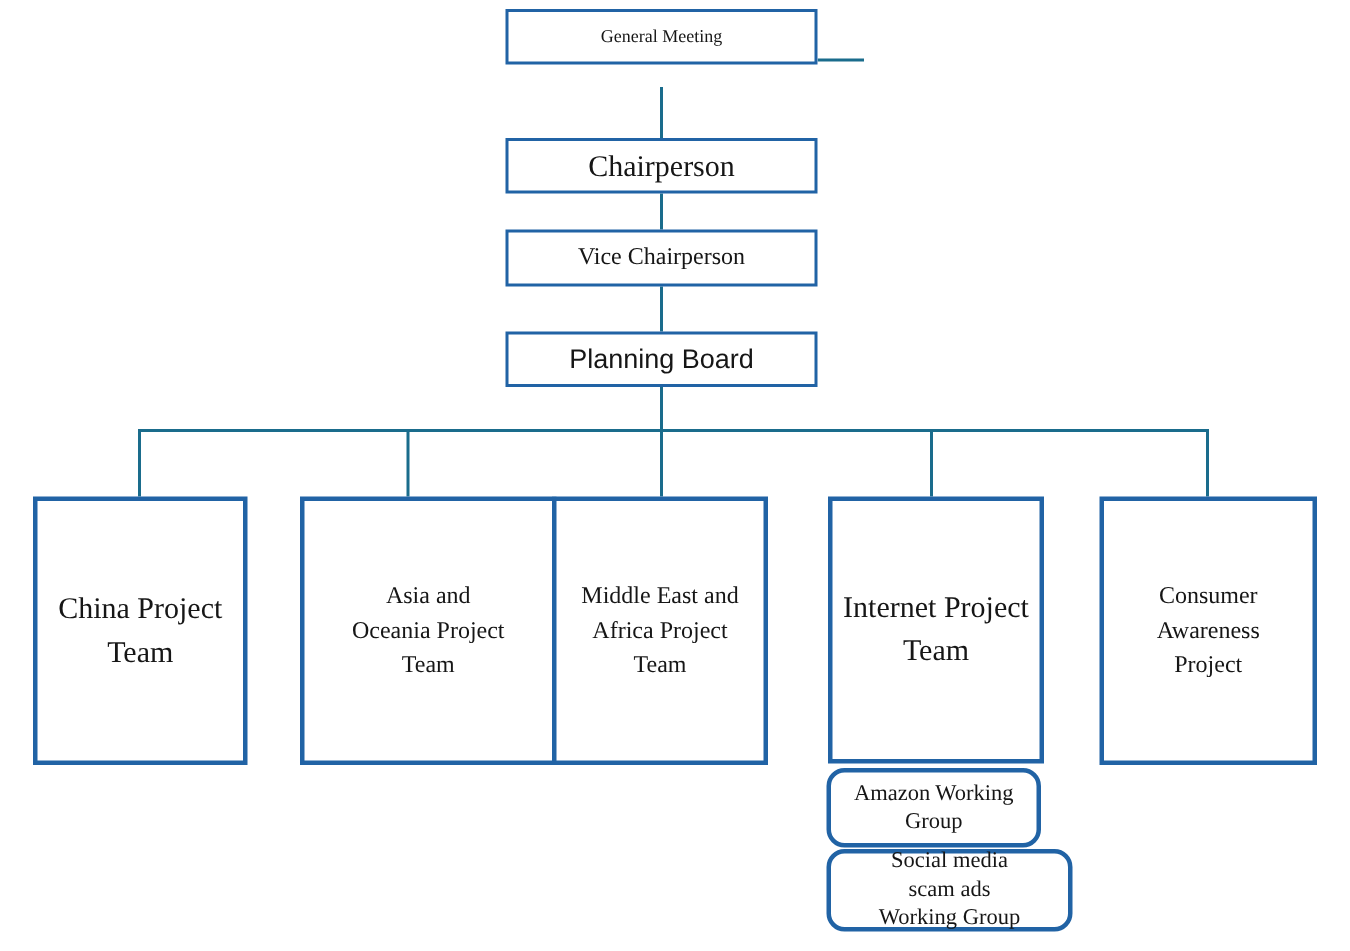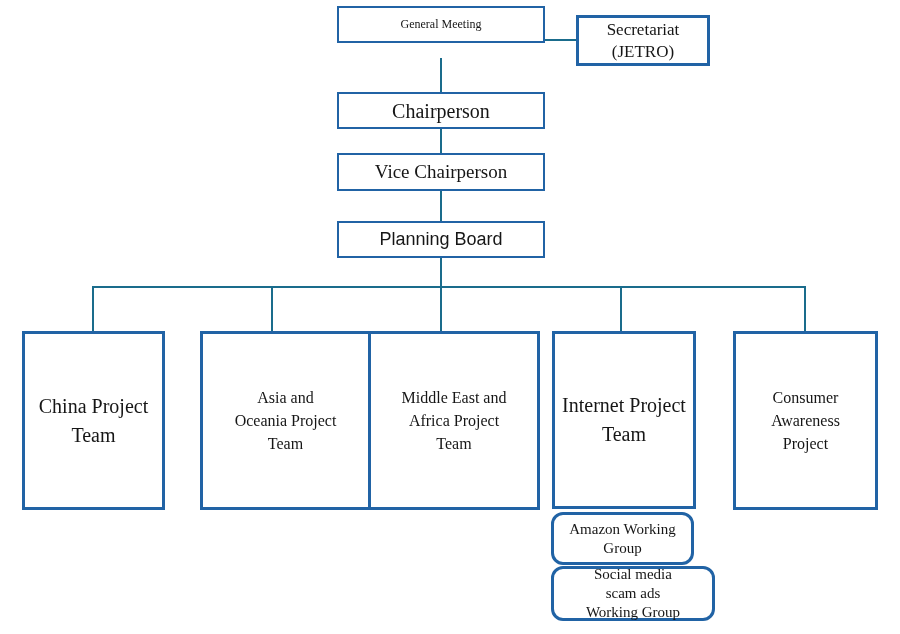--- a/index.html
+++ b/index.html
@@ -53,37 +53,35 @@
   <div class="conn" style="left:440px;top:257px;width:2px;height:30px"></div>
   <div class="conn" style="left:92px;top:286px;width:714px;height:2px"></div>
   <div class="conn" style="left:92px;top:286px;width:2px;height:46px"></div>
   <div class="conn" style="left:271px;top:286px;width:2px;height:46px"></div>
   <div class="conn" style="left:440px;top:286px;width:2px;height:46px"></div>
   <div class="conn" style="left:620px;top:286px;width:2px;height:46px"></div>
   <div class="conn" style="left:804px;top:286px;width:2px;height:46px"></div>
 
   <div class="box serif thin" style="left:337px;top:6px;width:208px;height:37px;font-size:12px">General Meeting</div>
 
-  <div class="box serif" style="left:576px;top:15px;width:134px;height:51px;font-size:17px;line-height:1.25">Secretariat
-(JETRO)</div>
 
   <div class="box serif thin" style="left:337px;top:92px;width:208px;height:37px;font-size:20px">Chairperson</div>
 
-  <div class="box serif thin" style="left:337px;top:153px;width:208px;height:38px;font-size:19px">Vice Chairperson</div>
+  <div class="box serif thin" style="left:337px;top:153px;width:208px;height:38px;font-size:16px">Vice Chairperson</div>
 
   <div class="box sans thin" style="left:337px;top:221px;width:208px;height:37px;font-size:18px">Planning Board</div>
 
   <div class="box serif team" style="left:22px;top:331px;width:143px;height:179px;font-size:20px">China Project
 Team</div>
 
   <div class="box serif team" style="left:200px;top:331px;width:171px;height:179px;font-size:16px">Asia and
 Oceania Project
 Team</div>
 
-  <div class="box serif team" style="left:368px;top:331px;width:172px;height:179px;font-size:16px">Middle East and
+  <div class="box serif team" style="left:368px;top:331px;width:144px;height:179px;font-size:16px">Middle East and
 Africa Project
 Team</div>
 
   <div class="box serif team" style="left:552px;top:331px;width:144px;height:178px;font-size:20px">Internet Project
 Team</div>
 
   <div class="box serif team" style="left:733px;top:331px;width:145px;height:179px;font-size:16px">Consumer
 Awareness
 Project</div>
 

